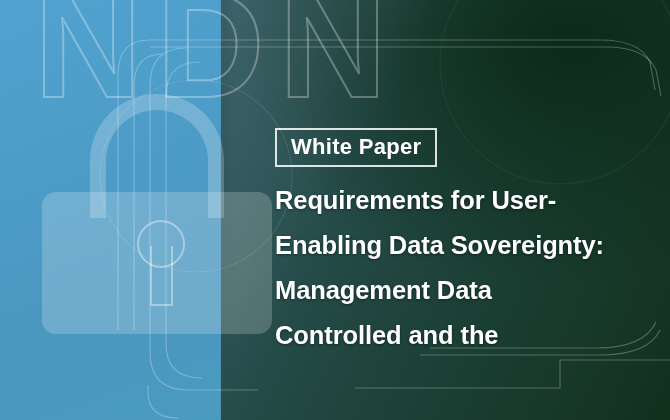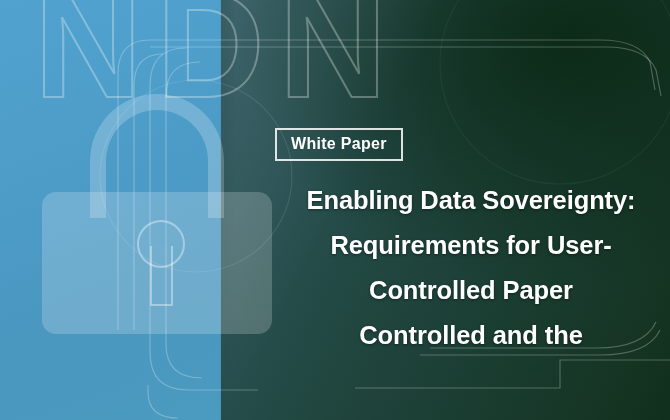--- a/index.html
+++ b/index.html
@@ -3,21 +3,20 @@
 <meta charset="utf-8">
 <style>
   html,body{margin:0;padding:0;background:#000;}
   body{font-family:"Liberation Sans",sans-serif;}
 
   .cover{
     position:relative;
     width:670px;height:420px;
     overflow:hidden;
     background:#19443a;
-    text-align:center;
   }
 
   
   .bg-blue{
     position:absolute;left:0;top:0;width:221px;height:420px;
     background:linear-gradient(160deg,#51a2cf 0%,#4d9cc8 40%,#4a97c0 70%,#4b9abf 100%);
   }
   .bg-dark{
     position:absolute;left:221px;top:0;width:449px;height:420px;
     background:
@@ -78,21 +77,21 @@
 
   
   .traces{position:absolute;left:0;top:0;width:670px;height:420px;}
 
   
   .badge{
     position:absolute;left:275px;top:128px;
     padding:6px 14px 7px 14px;
     border:2px solid rgba(255,255,255,0.85);
     color:#ffffff;
-    font-size:16px;font-weight:700;
+    font-size:22px;font-weight:700;
     letter-spacing:0.3px;
     line-height:1;
     white-space:nowrap;
   }
 
   
   .title{
     position:absolute;left:275px;top:178px;width:392px;
     color:#ffffff;
     font-size:25.5px;
@@ -140,19 +139,19 @@
       <path d="M 430 348 L 596 348 Q 644 348 656 322"></path>
 
       <circle cx="196" cy="176" r="96" stroke="rgba(255,255,255,0.10)"></circle>
       <circle cx="560" cy="64" r="120" stroke="rgba(255,255,255,0.05)"></circle>
     </g>
   </svg>
 
   <div class="badge">White Paper</div>
 
   <div class="title">
+    <span class="ln">Requirements for User-</span>
     <span class="ln">Enabling Data Sovereignty:</span>
-    <span class="ln">Requirements for User-</span>
-    <span class="ln">Controlled Paper</span>
+    <span class="ln">Management Data</span>
     <span class="ln">Controlled and the</span>
   </div>
 
 </div>
 
 </body></html>

